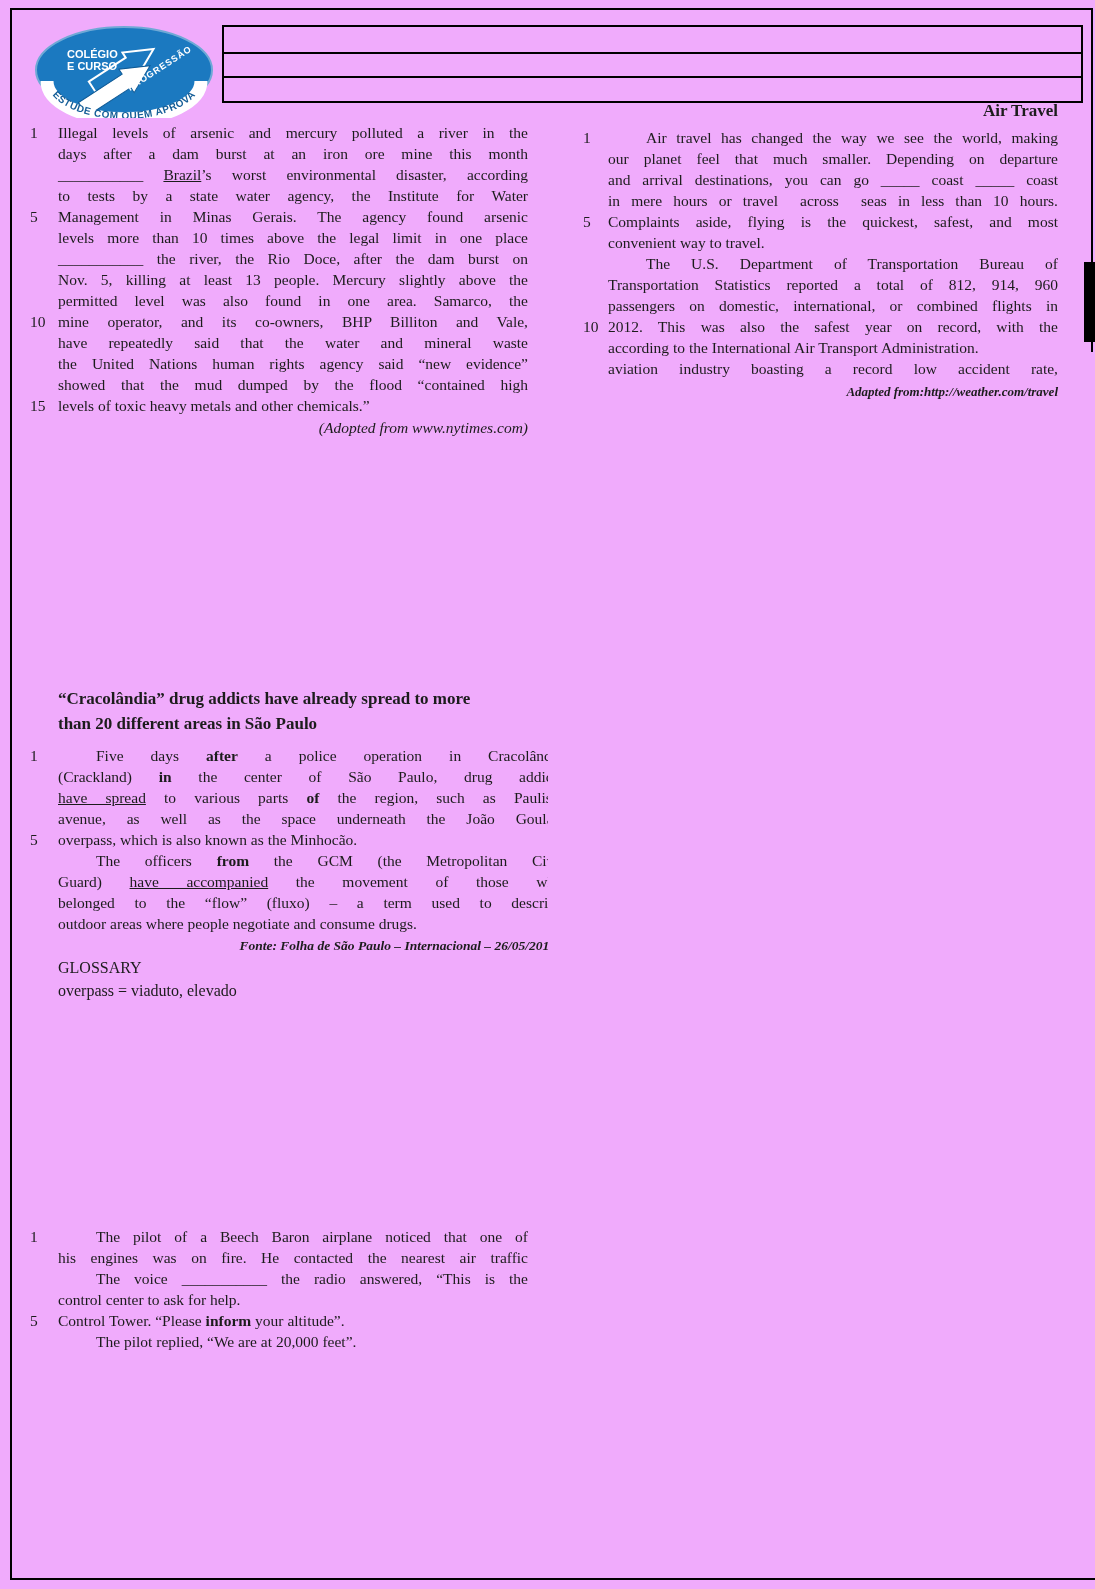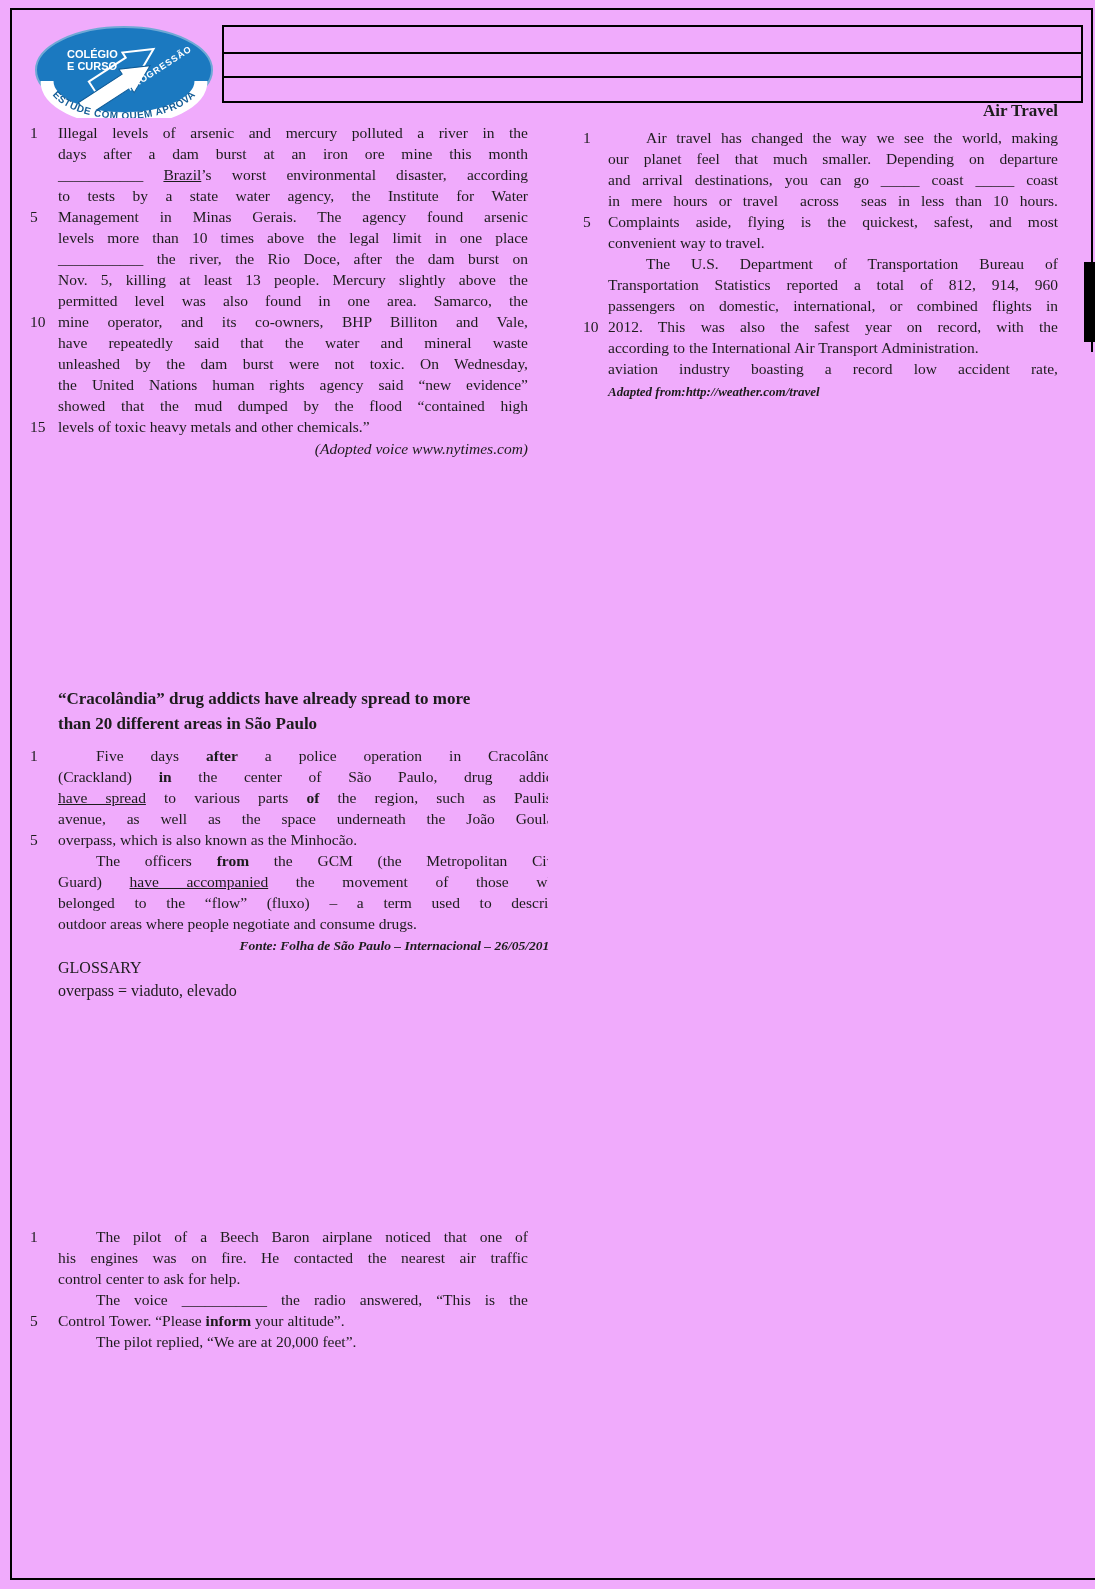--- a/index.html
+++ b/index.html
@@ -27,21 +27,21 @@
   .air .ltxt{flex:0 0 450px;}
   .cra{left:30px;top:686px;width:518px;overflow:hidden;}
   .cra .ltxt{flex:0 0 505px;}
   .pil{left:30px;top:1226px;width:498px;}
   .air-title{position:absolute;left:583px;top:100px;width:475px;text-align:right;
              font-weight:bold;font-size:17px;line-height:22px;}
   .cra-head{margin-left:28px;width:505px;text-align:left;font-weight:bold;
             font-size:17px;line-height:25px;margin-bottom:9px;}
   .dam-attr{margin-left:28px;width:470px;text-align:right;font-style:italic;
             font-size:15.5px;line-height:21px;margin-top:1px;}
-  .air-attr{margin-left:25px;width:450px;text-align:left;font-style:italic;font-weight:bold;
+  .air-attr{margin-left:25px;width:450px;text-align:right;font-style:italic;font-weight:bold;
             font-size:13px;line-height:18px;margin-top:4px;}
   .cra-attr{margin-left:28px;width:498px;text-align:right;font-style:italic;font-weight:bold;
             font-size:13.5px;line-height:19px;margin-top:2px;}
   .glossary-title{margin-left:28px;font-size:16px;line-height:23px;margin-top:1px;}
   .glossary-entry{margin-left:28px;font-size:16px;line-height:23px;}
 </style>
 </head>
 <body>
 
 <div class="page">
@@ -115,36 +115,32 @@
         <div class="tline">
           <span class="lnum">10</span>
           <span class="ltxt">mine operator, and its co-owners, BHP Billiton and Vale,</span>
         </div>
         <div class="tline">
           <span class="lnum"></span>
           <span class="ltxt">have repeatedly said that the water and mineral waste</span>
         </div>
         <div class="tline">
           <span class="lnum"></span>
-          <span class="ltxt">unleashed by the dam burst were not toxic. On Wednesday,</span>
-        </div>
-        <div class="tline">
-          <span class="lnum"></span>
           <span class="ltxt">the United Nations human rights agency said “new evidence”</span>
         </div>
         <div class="tline">
           <span class="lnum"></span>
           <span class="ltxt">showed that the mud dumped by the flood “contained high</span>
         </div>
         <div class="tline tlast">
           <span class="lnum">15</span>
           <span class="ltxt">levels of toxic heavy metals and other chemicals.”</span>
         </div>
       </div>
-    <div class="dam-attr">(Adopted voice www.nytimes.com)</div>
+    <div class="dam-attr">(Adopted from www.nytimes.com)</div>
   </div>
 
   <div class="air-title">Air Travel</div>
   <div class="passage air">
     <div>
         <div class="tline tind">
           <span class="lnum">1</span>
           <span class="ltxt">Air travel has changed the way we see the world, making</span>
         </div>
         <div class="tline">
@@ -246,28 +242,28 @@
   <div class="passage pil">
     <div>
         <div class="tline tind">
           <span class="lnum">1</span>
           <span class="ltxt">The pilot of a Beech Baron airplane noticed that one of</span>
         </div>
         <div class="tline">
           <span class="lnum"></span>
           <span class="ltxt">his engines was on fire. He contacted the nearest air traffic</span>
         </div>
+        <div class="tline tind">
+          <span class="lnum"></span>
+          <span class="ltxt">The voice ___________ the radio answered, “This is the</span>
+        </div>
         <div class="tline tlast">
           <span class="lnum"></span>
           <span class="ltxt">control center to ask for help.</span>
         </div>
-        <div class="tline tind">
-          <span class="lnum"></span>
-          <span class="ltxt">The voice ___________ the radio answered, “This is the</span>
-        </div>
         <div class="tline tlast">
           <span class="lnum">5</span>
           <span class="ltxt">Control Tower. “Please <b>inform</b> your altitude”.</span>
         </div>
         <div class="tline tlast tind">
           <span class="lnum"></span>
           <span class="ltxt">The pilot replied, “We are at 20,000 feet”.</span>
         </div>
       </div>
   </div>

